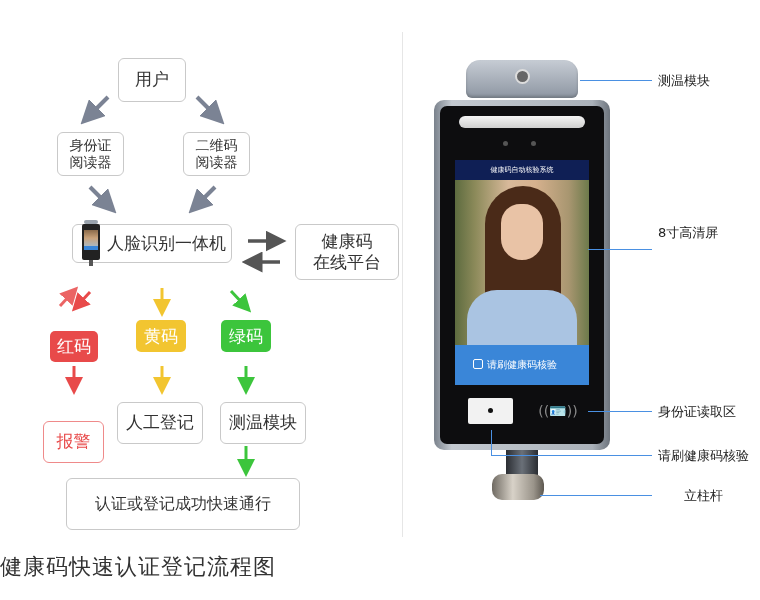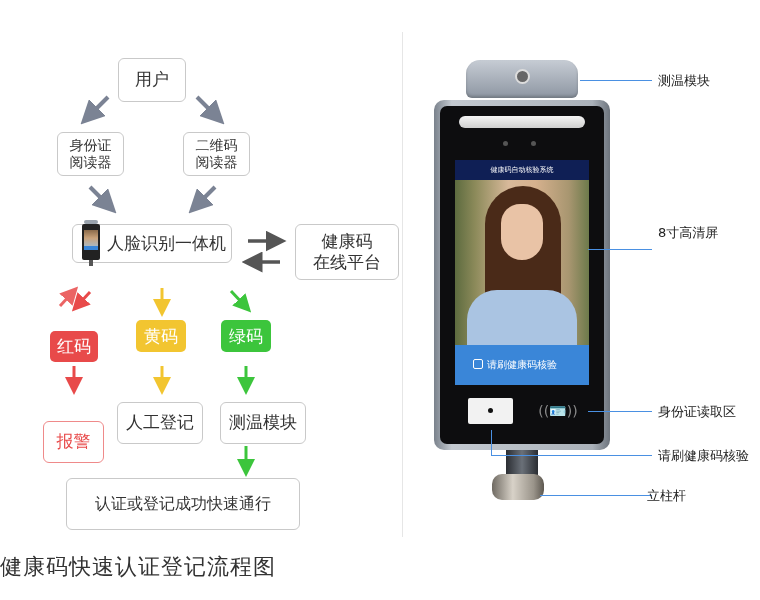--- a/index.html
+++ b/index.html
@@ -154,16 +154,16 @@
   <div class="leader" style="left:588px;top:249px;width:64px;"></div>
   <div class="leader" style="left:588px;top:411px;width:64px;"></div>
   <div style="position:absolute;left:491px;top:430px;width:1px;height:25px;background:#4a90e2;"></div>
   <div class="leader" style="left:491px;top:455px;width:161px;"></div>
   <div class="leader" style="left:540px;top:495px;width:112px;"></div>
 
   <div class="label" style="left:658px;top:72px;">测温模块</div>
   <div class="label" style="left:658px;top:224px;">8寸高清屏</div>
   <div class="label" style="left:658px;top:403px;">身份证读取区</div>
   <div class="label" style="left:658px;top:447px;">请刷健康码核验</div>
-  <div class="label" style="left:647px;top:487px;">立柱杆</div>
+  <div class="label" style="left:684px;top:487px;">立柱杆</div>
 </div>
 
 <div class="title">健康码快速认证登记流程图</div>
 
 </body></html>

